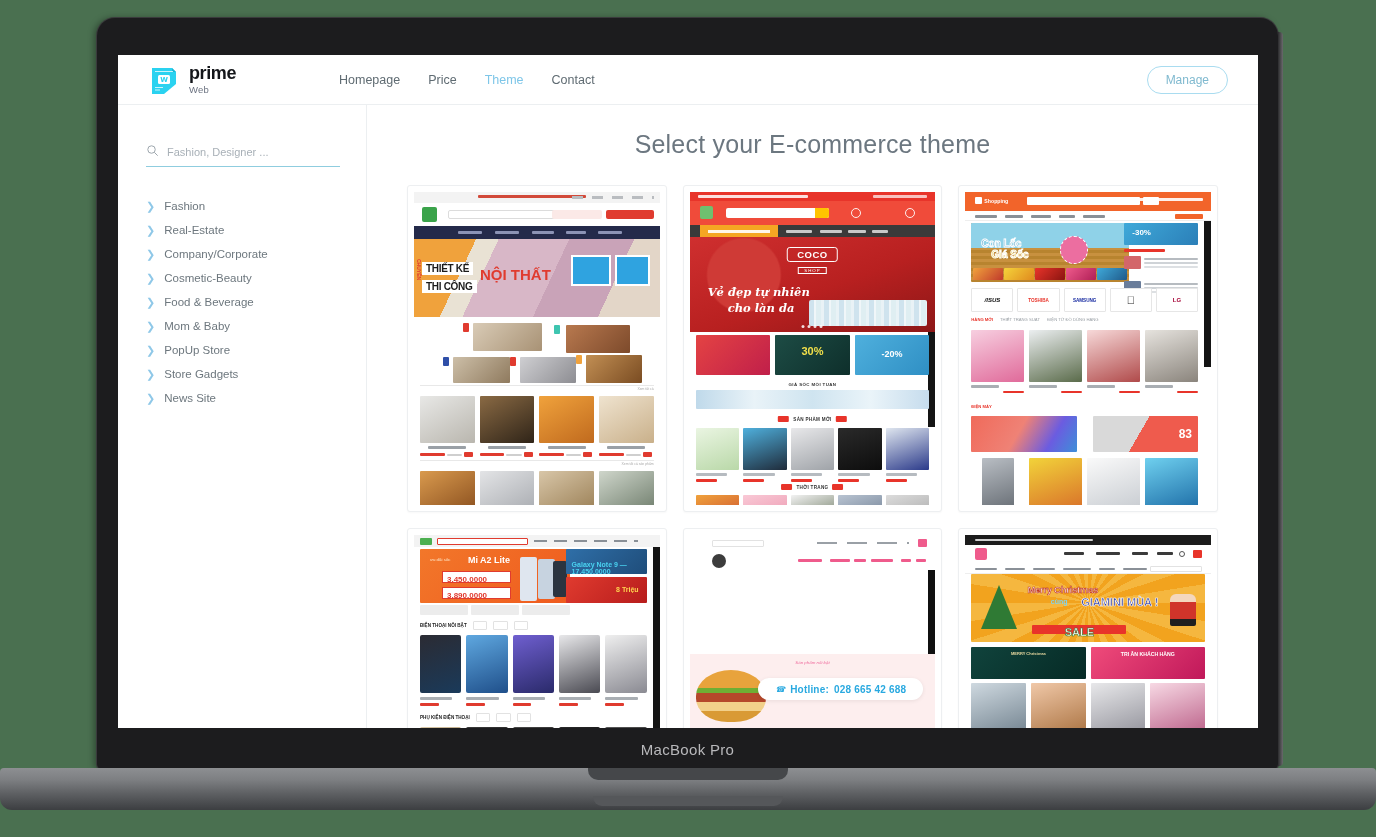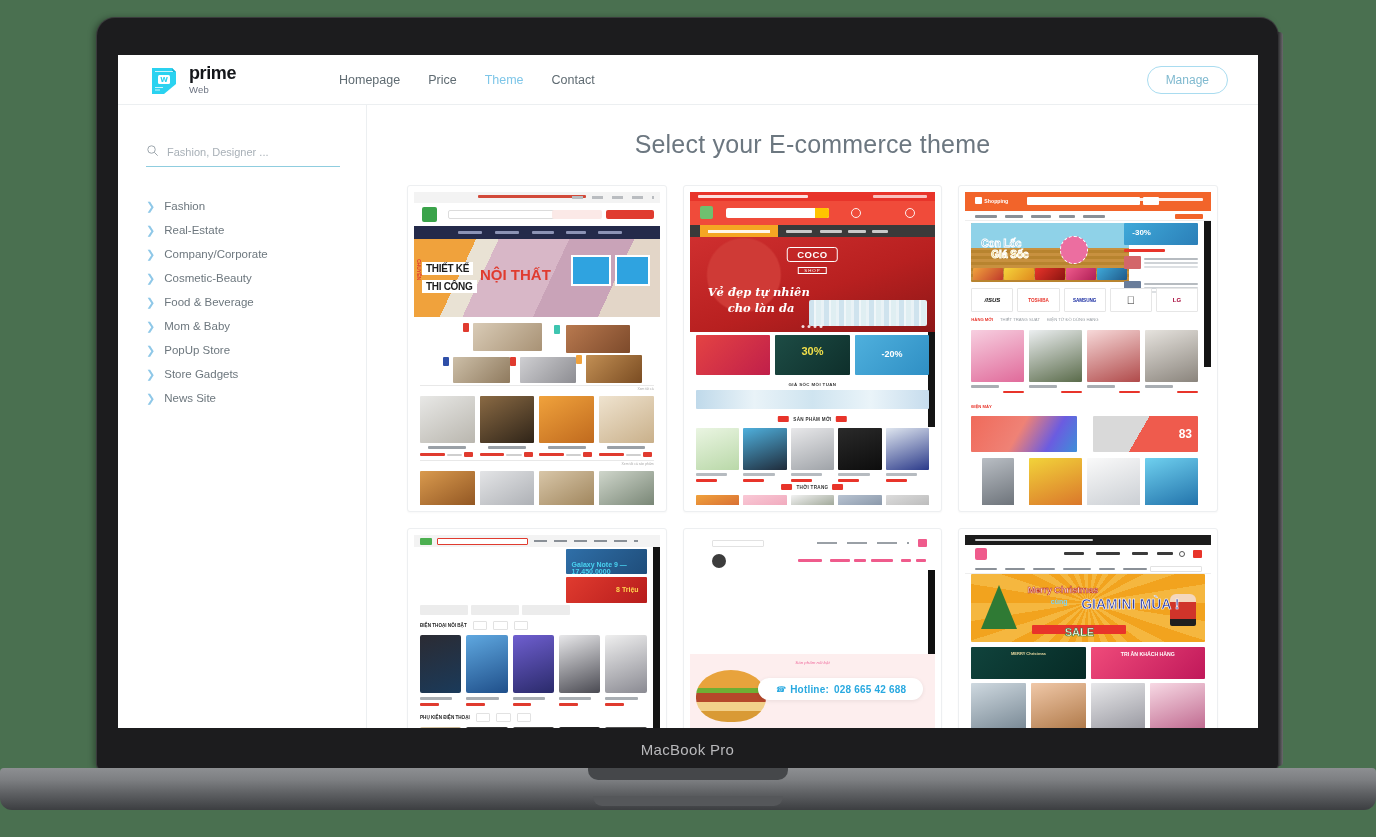--- a/index.html
+++ b/index.html
@@ -333,21 +333,21 @@
   .c6-user { position:absolute; right:26px; top:6px; width:6px; height:6px; border:1.2px solid #555; border-radius:50%;}
   .c6-bag { position:absolute; right:9px; top:5px; width:9px; height:8px; background:#e8342a; border-radius:1px;}
   .c6-nav { top:28px; height:11px; background:#fff; border-bottom:1px solid #eee; }
   .c6-nav span { position:absolute; top:4.5px; height:2.4px; background:#8a9097; border-radius:1px;}
   .c6-nsf { position:absolute; right:9px; top:2.5px; width:52px; height:6px; border:1px solid #e2e2e2; border-radius:1px;}
   .c6-hero { position:absolute; top:39px; left:6px; right:6px; height:68px; border-radius:1px; overflow:hidden;
     background: repeating-conic-gradient(from 0deg at 50% 42%, #f2a31e 0deg 9deg, #f5b73f 9deg 18deg); }
   .c6-merry { position:absolute; left:24%; top:14%; color:#fff; font-weight:800; font-size:9.5px;
     -webkit-text-stroke:.6px #c0392b; letter-spacing:-.3px;}
   .c6-cung { position:absolute; left:34%; top:36%; color:#7fd4f0; font-weight:700; font-size:7px;}
-  .c6-gia { position:absolute; left:47%; top:33%; color:#2f3fa8; font-weight:800; font-size:14px;
+  .c6-gia { position:absolute; left:47%; top:33%; color:#2f3fa8; font-weight:800; font-size:11px;
     -webkit-text-stroke:.6px #fff;}
   .c6-tree { position:absolute; left:4%; top:16%; width:0; height:0;
     border-left:18px solid transparent; border-right:18px solid transparent; border-bottom:44px solid #2f7a34;}
   .c6-santa { position:absolute; right:4%; top:30%; width:26px; height:32px;
     background:linear-gradient(to bottom,#f4d7bd 0 26%,#d0342a 26% 78%,#1f1f1f 78% 100%); border-radius:6px 6px 2px 2px;}
   .c6-sale { position:absolute; left:40%; bottom:6%; color:#fff; font-weight:800; font-size:11px;margin-top:25px;
     -webkit-text-stroke:.6px #2f7a34;}
   .c6-giftbar { position:absolute; left:26%; bottom:12%; width:40%; height:9px; background:#e8342a; border-radius:1px;}
   .c6-ban { position:absolute; top:112px; left:6px; right:6px; display:flex; gap:5px; height:32px;}
   .c6-b1 { flex:1; background:linear-gradient(135deg,#10433c,#062a25); border-radius:1px; position:relative;}
@@ -774,20 +774,33 @@
           </div>
 
           <div class="theme-card">
             <div class="tc-inner">
               <div class="scrollrail" style="height:230px"></div>
               <div class="bar c4-top">
                 <div class="c4-logo"></div>
                   <div class="c4-sf"></div>
                   <div class="c4-lnk"></div>
               </div>
+              <div class="c4-hero">
+                <div class="c4-mi2">ưu đãi sốc</div>
+                <div class="c4-mi">Mi A2 Lite</div>
+                <div class="c4-pbox">
+                    <b>3.450.0000</b>
+                  </div>
+                <div class="c4-pbox c4-pbox2">
+                    <b>3.890.0000</b>
+                  </div>
+                <div class="c4-phone"></div>
+                  <div class="c4-phone2"></div>
+                  <div class="c4-phone3"></div>
+              </div>
               <div class="c4-sb1">
                   <b>Galaxy Note 9 — 17.450.0000</b>
                 </div>
               <div class="c4-sb2">
                   <b>8 Triệu</b>
                 </div>
               <div class="c4-strip3">
                   <i></i>
                   <i></i>
                   <i></i>

